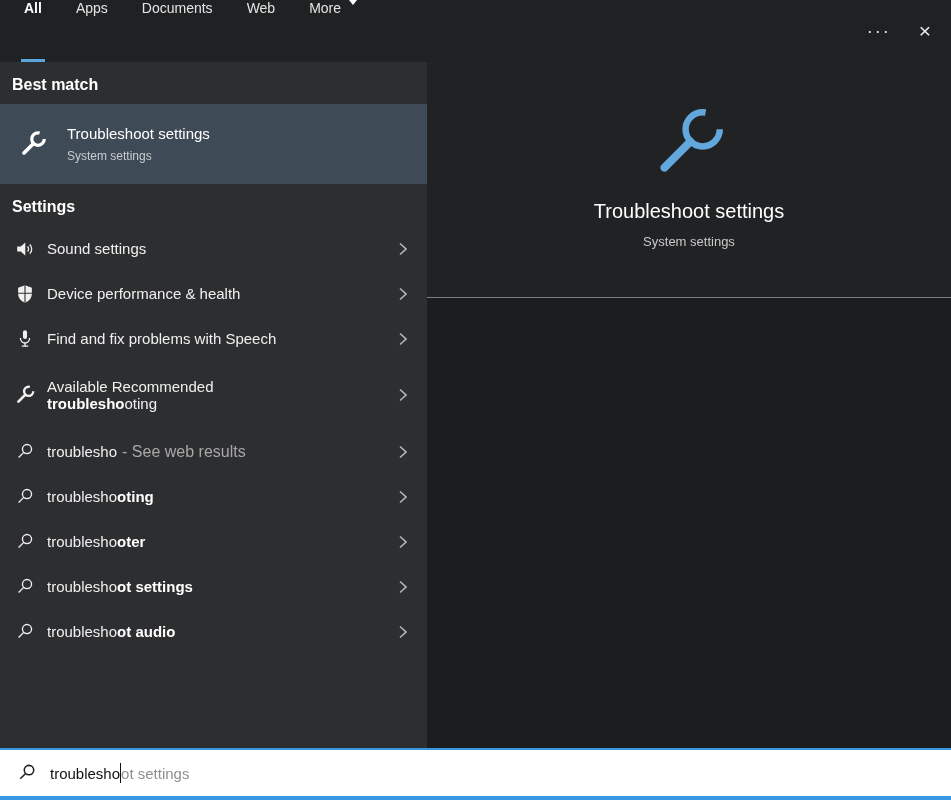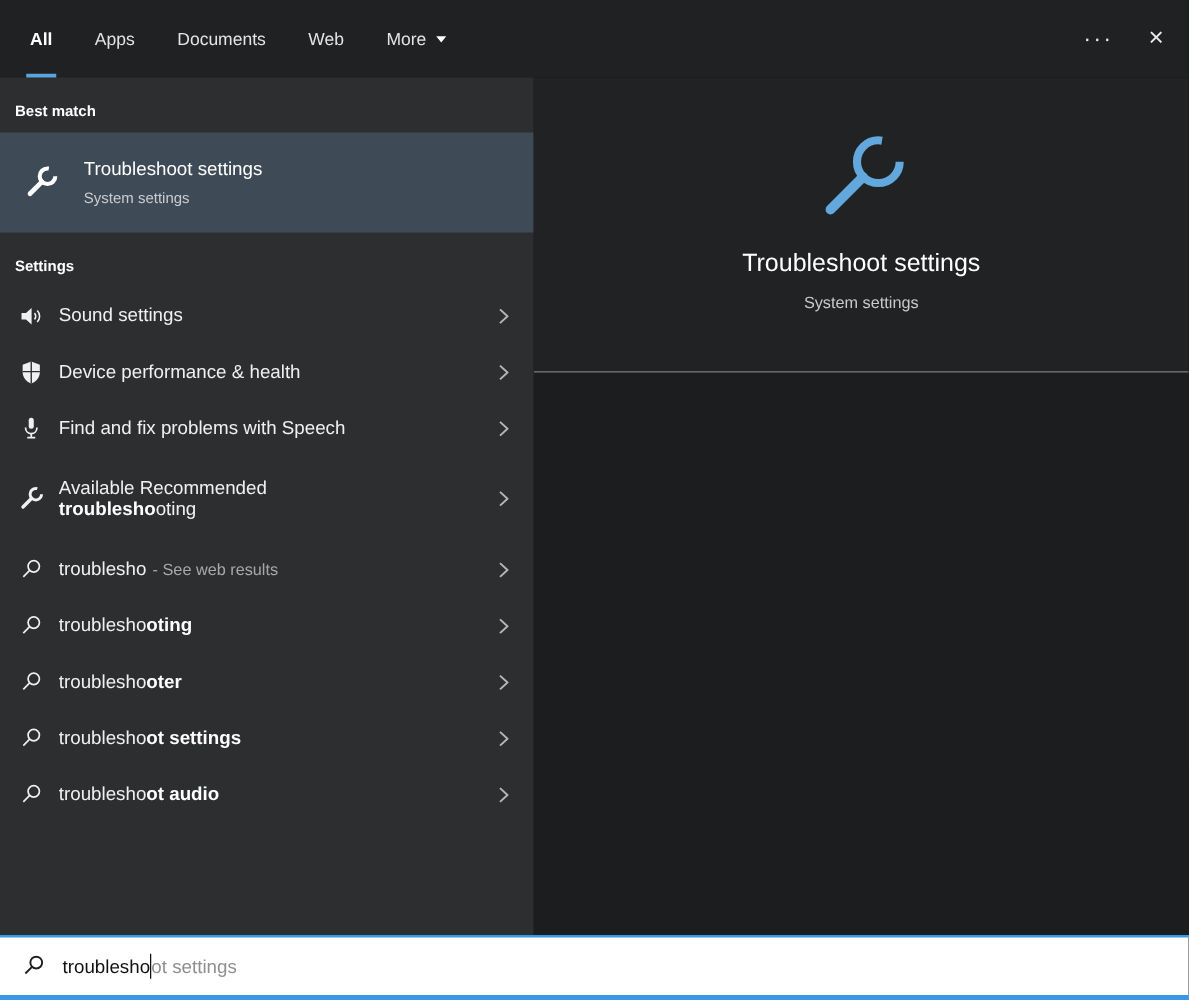--- a/index.html
+++ b/index.html
@@ -9,52 +9,52 @@
     --icon-blue:#62a8dd;
   }
   *{box-sizing:border-box}
   html,body{margin:0;padding:0}
   body{width:951px;height:800px;overflow:hidden;background:#1d1e20;
        font-family:"Liberation Sans",sans-serif;}
   .screen{width:100%;height:100%;display:flex;flex-direction:column}
 
   
   .topbar{height:62px;flex:0 0 62px;background:#202122;display:flex;padding-left:24px}
-  .tab{display:flex;align-items:center;position:relative;margin-right:34px;
+  .tab{display:flex;align-items:flex-start;position:relative;margin-right:34px;
        color:#e4e4e4;font-size:14px;cursor:pointer;white-space:nowrap}
   .tab.active{color:#fff;font-weight:bold}
   .tab.active::after{content:"";position:absolute;left:-3px;right:-3px;bottom:0;
        height:3px;background:var(--accent)}
   .caret{width:0;height:0;border-left:4.5px solid transparent;
        border-right:4.5px solid transparent;border-top:5.5px solid #fff;margin-left:8px}
   .topbar-spacer{flex:1}
   .win-btn{display:flex;align-items:center;color:#ececec;cursor:pointer;padding:0 14px}
   .more-options{font-size:18px;letter-spacing:2px}
   .close-btn{font-size:21px;padding-right:20px}
 
   
   .body{flex:1;display:flex;min-height:0}
   .left{flex:0 0 427px;background:#2d2e30;display:flex;flex-direction:column;overflow:hidden}
   .right{flex:1;background:#1b1d1e;display:flex;flex-direction:column;overflow:hidden}
 
-  .section-header{padding:20px 12px 10px;font-size:12px;font-weight:bold;color:#fff}
+  .section-header{padding:14px 12px 10px;font-size:16px;font-weight:bold;color:#fff}
 
   .best-match{height:80px;flex:0 0 80px;background:var(--highlight);display:flex;
        align-items:center;padding-left:18px;cursor:pointer}
   .bm-icon{width:30px;height:30px;margin-right:19px;color:#fff;flex:0 0 30px}
   .bm-title{font-size:15px;color:#fff;margin-bottom:7px}
   .bm-sub{font-size:12px;color:#c9cdd1}
 
   .row{height:45px;flex:0 0 45px;display:flex;align-items:center;
        padding:0 20px 0 14px;cursor:pointer}
   .row-icon{width:22px;height:22px;margin-right:11px;flex:0 0 22px;color:#f0f0f0;
        display:flex;align-items:center;justify-content:center}
   .row-text{font-size:15px;color:#f0f0f0;white-space:nowrap;overflow:hidden}
   .row-text b{font-weight:bold;color:#fff}
-  .note{font-size:13px;color:#a8a8a8;margin-left:5px}
+  .note{font-size:16px;color:#a8a8a8;margin-left:5px}
   .chev{margin-left:auto;color:#b5b5b5;display:flex;flex:0 0 auto}
   .row-tall{height:68px;flex:0 0 68px}
   .two-line .l1{}
   .two-line .l2 b{font-weight:bold}
 
   
   .hero{height:235px;flex:0 0 235px;background:#212224;display:flex;
        flex-direction:column;align-items:center;padding-top:40px}
   .hero-icon{width:82px;height:82px;color:var(--icon-blue)}
   .hero-title{margin:16px 0 0;font-size:20px;font-weight:normal;color:#fff}

